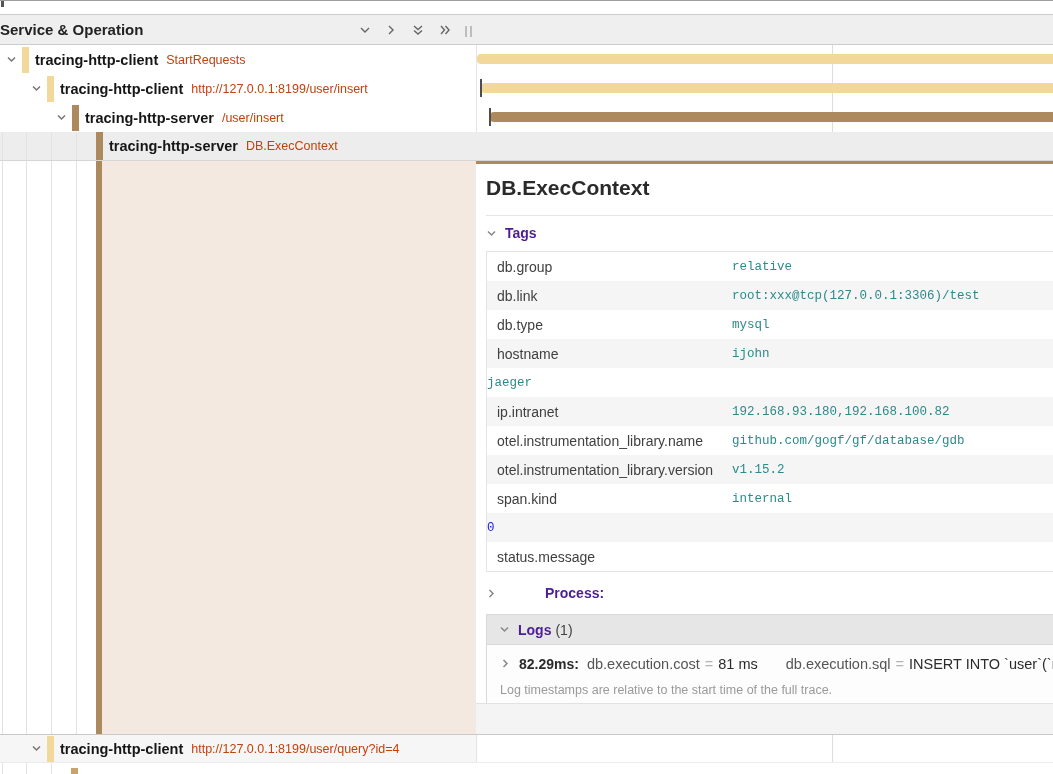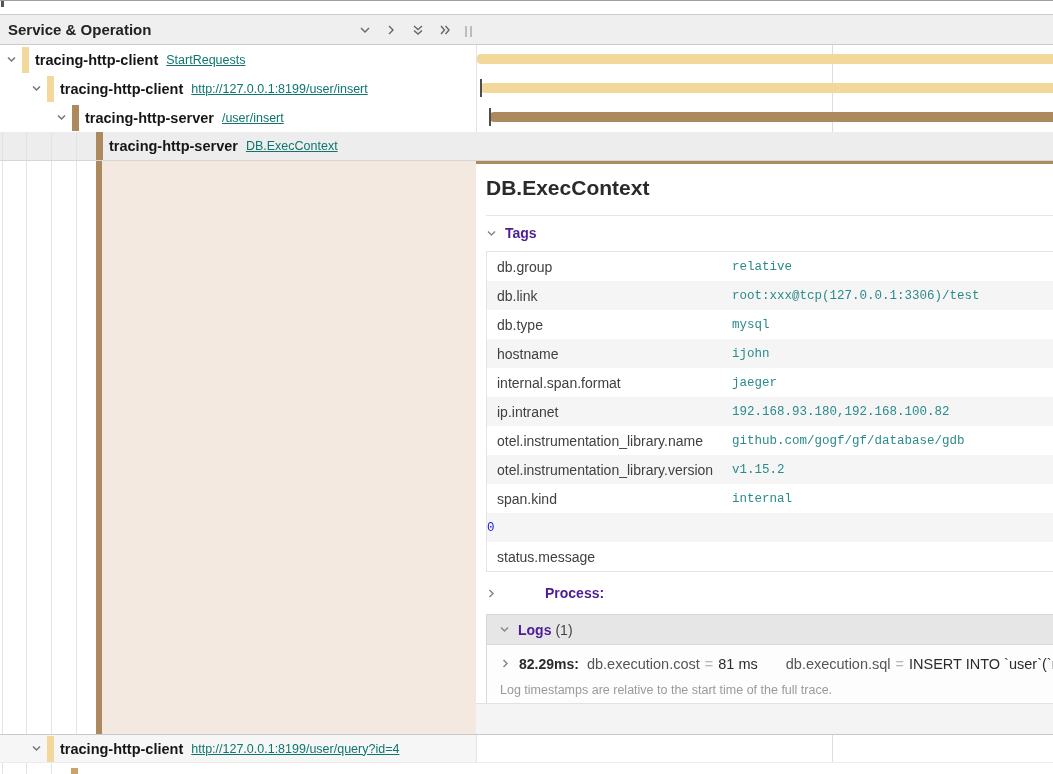--- a/index.html
+++ b/index.html
@@ -7,21 +7,21 @@
   body { font-family:"Liberation Sans","DejaVu Sans",sans-serif; color:#222; }
   #app { position:relative; width:1053px; height:774px; background:#fff; overflow:hidden; }
 
   
   .top-strip { position:absolute; left:0; top:0; width:1053px; height:14px; background:#fff; border-top:1px solid #9e9e9e; }
   .scrub-tick { position:absolute; left:1px; top:0; width:3px; height:6px; background:#555; }
 
   
   .hdr { position:absolute; left:0; top:14px; width:1053px; height:31px; background:#efefef; border-top:1px solid #ccc; border-bottom:1px solid #ccc; }
   .hdr-left { position:absolute; left:0; top:0; width:476px; height:100%; display:flex; align-items:center; }
-  .hdr-title { font-size:15px; font-weight:700; color:#222; padding-left:8px; }
+  .hdr-title { font-size:15px; font-weight:700; color:#222; padding-left:0; }
   .hdr-icons { position:absolute; right:22px; top:0; height:100%; display:flex; align-items:center; gap:12px; color:#666; }
   .hdr-icons svg { display:block; cursor:pointer; }
   .col-resizer { position:absolute; right:4px; top:9px; height:14px; display:flex; gap:3px; align-items:center; cursor:col-resize; }
   .col-resizer i { display:block; width:2px; height:11px; background:#bdbdbd; }
   .hdr-right { position:absolute; left:476px; top:0; width:577px; height:100%; border-left:1px solid #c6c6c6; }
   .tick-label { position:absolute; top:0; height:100%; display:flex; align-items:center; font-size:13.5px; color:#444; }
   .tick-0 { left:5px; }
   .tick-1 { left:362px; }
   .hdr-grid { position:absolute; left:356px; top:0; width:1px; height:100%; background:#c9c9c9; }
 
@@ -29,21 +29,21 @@
   .row { position:absolute; left:0; width:1053px; height:29px; cursor:pointer; }
   .row-1 { top:45px; } .row-2 { top:74px; } .row-3 { top:103px; }
   .row-4 { top:132px; background:#ededed; border-bottom:1px solid #d6d6d6; }
   .row-q { top:735px; height:28px; border-bottom:1px solid #ececec; }
   .row-q .row-left { background:#f6f6f6; }
   .row-left { position:absolute; left:0; top:0; width:476px; height:100%; display:flex; align-items:center; overflow:hidden; }
   .row-right { position:absolute; left:476px; top:0; width:577px; height:100%; }
   .twisty { flex:0 0 auto; color:#757575; display:flex; align-items:center; margin-right:5px; }
   .swatch { flex:0 0 7px; height:26px; margin-right:6px; }
   .svc { font-size:14.5px; font-weight:600; color:#161616; white-space:nowrap; }
-  .op  { font-size:12.5px; color:#0f766e; margin-left:8px; white-space:nowrap;text-decoration:underline; }
+  .op  { font-size:12.5px; color:#c2410c; margin-left:8px; white-space:nowrap; }
   .ind-1 { padding-left:6px; } .ind-2 { padding-left:31px; } .ind-3 { padding-left:56px; } .ind-4 { padding-left:96px; }
   .bar { position:absolute; top:9px; height:10px; border-radius:4px 0 0 4px; }
   .bar-tick { position:absolute; top:5px; width:2px; height:18px; background:#4d4d4d; }
   .guide { position:absolute; top:0; width:1px; height:100%; background:#e3e3e3; }
 
   
   .vgrid { position:absolute; width:1px; background:#ddd; }
   .vsplit { position:absolute; width:1px; background:#e4e4e4; }
 
   
@@ -221,21 +221,20 @@
           </div>
         <div class="kv-row">
             <span class="kv-key">db.type</span>
             <span class="kv-val">mysql</span>
           </div>
         <div class="kv-row">
             <span class="kv-key">hostname</span>
             <span class="kv-val">ijohn</span>
           </div>
         <div class="kv-row">
-            <span class="kv-key">internal.span.format</span>
             <span class="kv-val">jaeger</span>
           </div>
         <div class="kv-row">
             <span class="kv-key">ip.intranet</span>
             <span class="kv-val">192.168.93.180,192.168.100.82</span>
           </div>
         <div class="kv-row">
             <span class="kv-key">otel.instrumentation_library.name</span>
             <span class="kv-val">github.com/gogf/gf/database/gdb</span>
           </div>

